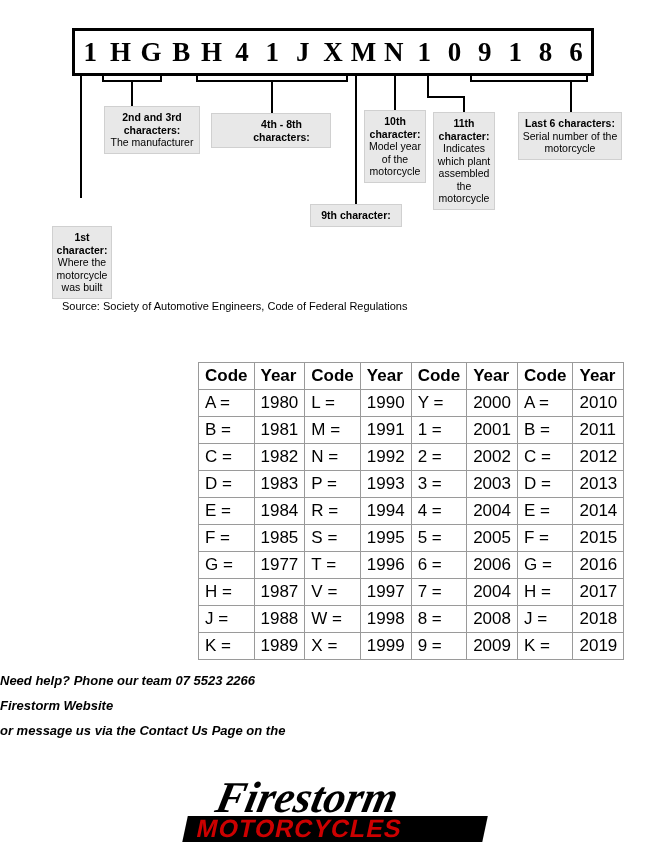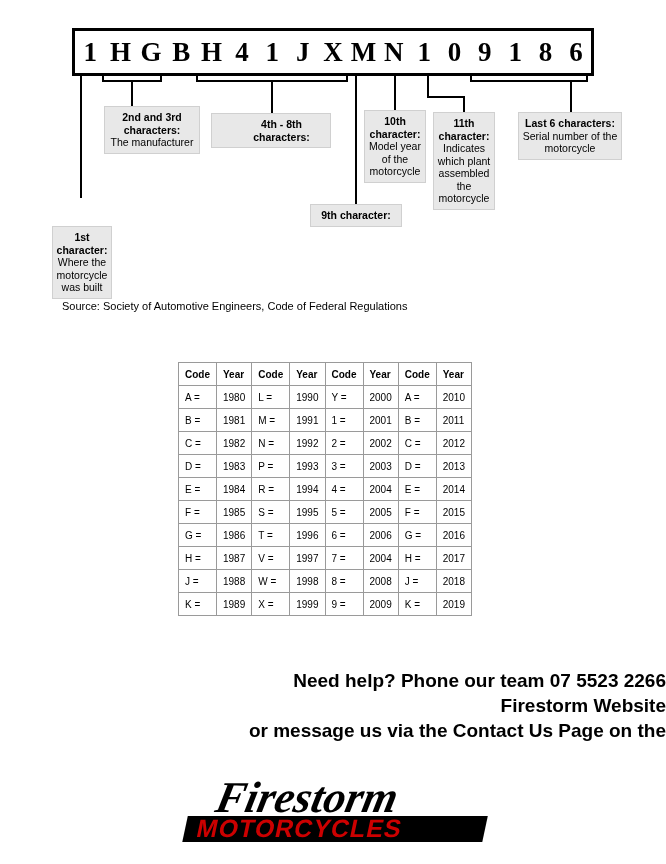--- a/index.html
+++ b/index.html
@@ -67,45 +67,46 @@
     position: absolute;
     left: 62px;
     top: 300px;
     font-size: 11px;
     text-align: right;
   }
 
   
   #year-table {
     position: absolute;
-    left: 178px;
+    left: 198px;
     top: 362px;
     border-collapse: collapse;
-    font-size: 10px;
+    font-size: 17px;
   }
   #year-table th, #year-table td {
     border: 1px solid #9a9a9a;
     padding: 3px 6px;
     text-align: left;
     height: 16px;
   }
   #year-table th {
     font-weight: bold;
   }
 
   
   #help-text {
     position: absolute;
     left: 0;
     top: 668px;
     width: 666px;
-    text-align: right;
-    font-size: 19px;
+    text-align: left;
+    font-size: 13px;
     font-weight: bold;
     line-height: 25px;
+    font-style: italic;
   }
 
   
   #logo {
     position: absolute;
     left: 168px;
     top: 768px;
     width: 334px;
     height: 80px;
   }
@@ -263,21 +264,21 @@
       <td>1985</td>
       <td>S =</td>
       <td>1995</td>
       <td>5 =</td>
       <td>2005</td>
       <td>F =</td>
       <td>2015</td>
     </tr>
     <tr>
       <td>G =</td>
-      <td>1986</td>
+      <td>1977</td>
       <td>T =</td>
       <td>1996</td>
       <td>6 =</td>
       <td>2006</td>
       <td>G =</td>
       <td>2016</td>
     </tr>
     <tr>
       <td>H =</td>
       <td>1987</td>

